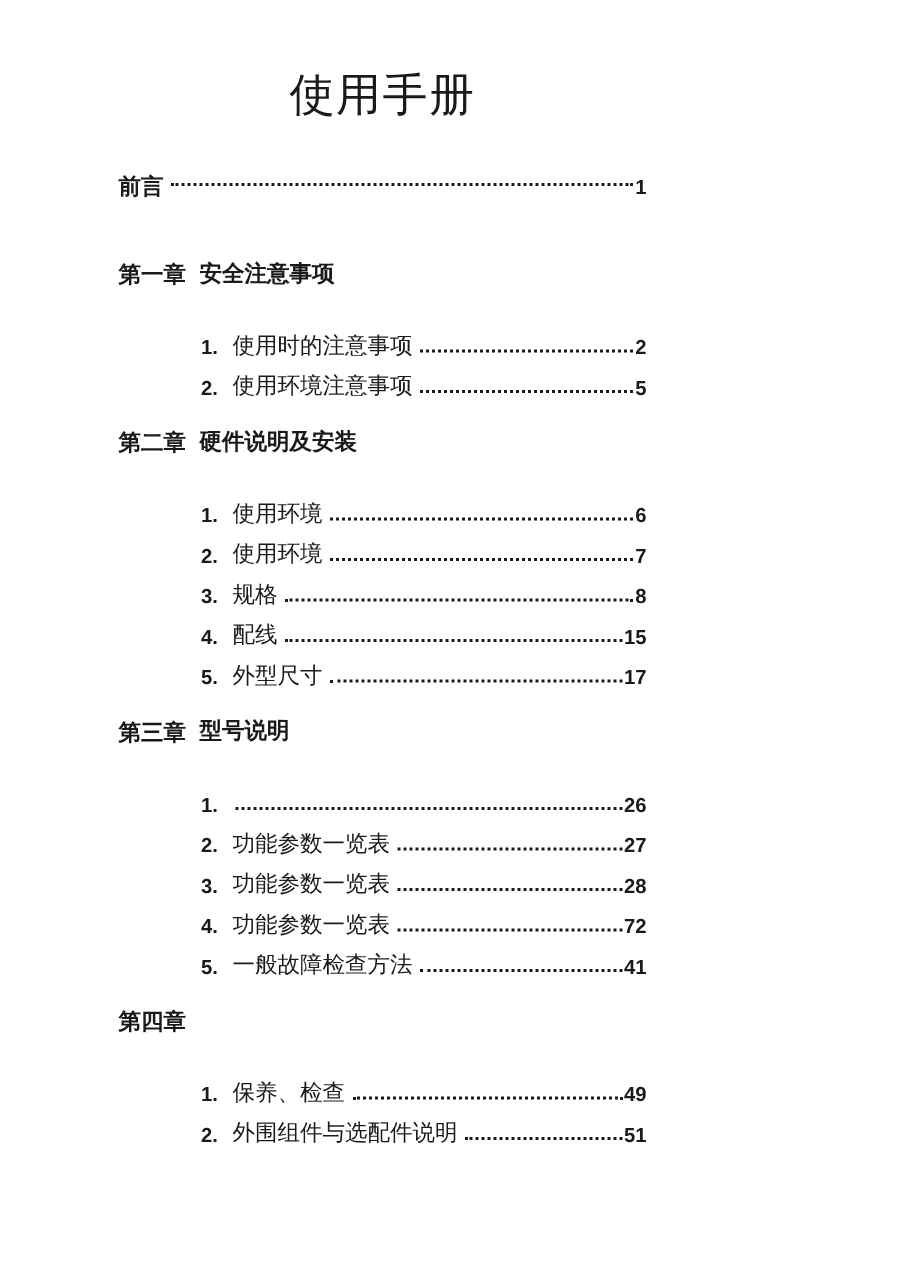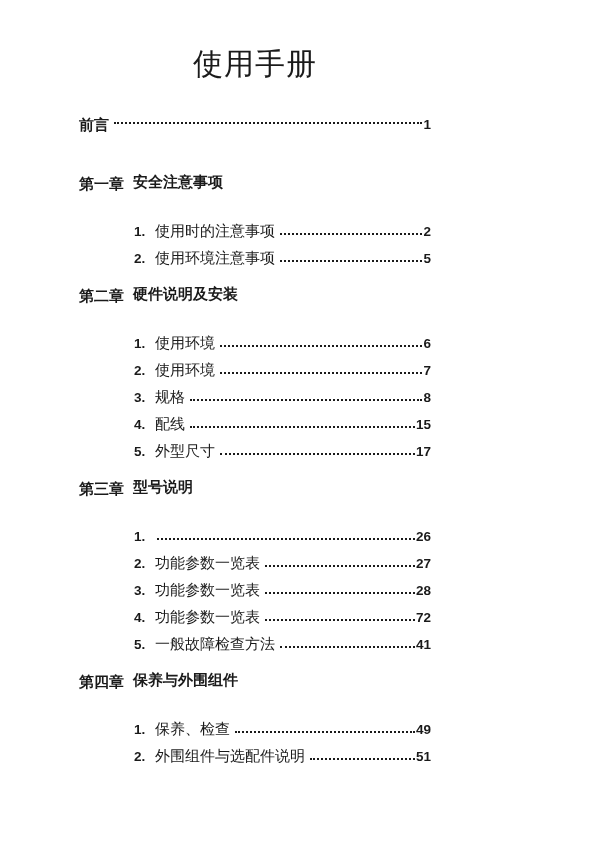--- a/index.html
+++ b/index.html
@@ -191,21 +191,20 @@
     <div class="item-row">
       <span class="item-num">5.</span>
       <span class="item-label">一般故障检查方法</span>
       <span class="dot-leader"></span>
       <span class="page-num">41</span>
     </div>
   </div>
 
   <div class="chapter-head">
     <span class="chapter-num">第四章</span>
-    <span class="chapter-title">保养与外围组件</span>
   </div>
   <div class="item-list">
     <div class="item-row">
       <span class="item-num">1.</span>
       <span class="item-label">保养、检查</span>
       <span class="dot-leader"></span>
       <span class="page-num">49</span>
     </div>
     <div class="item-row">
       <span class="item-num">2.</span>

